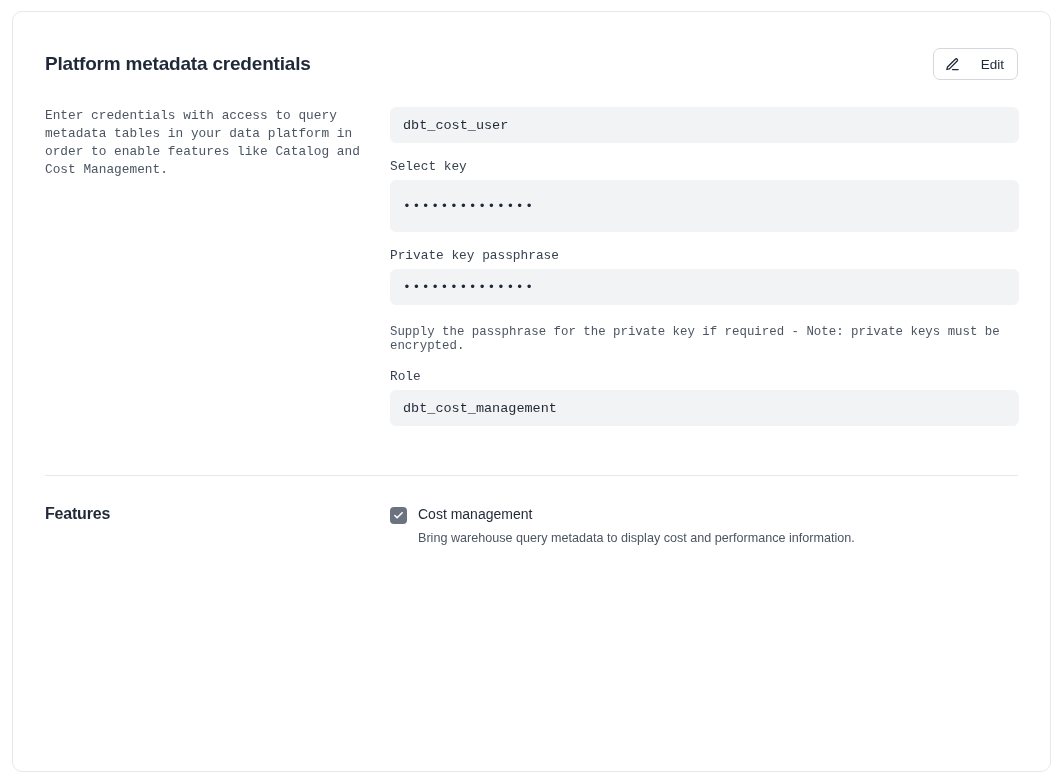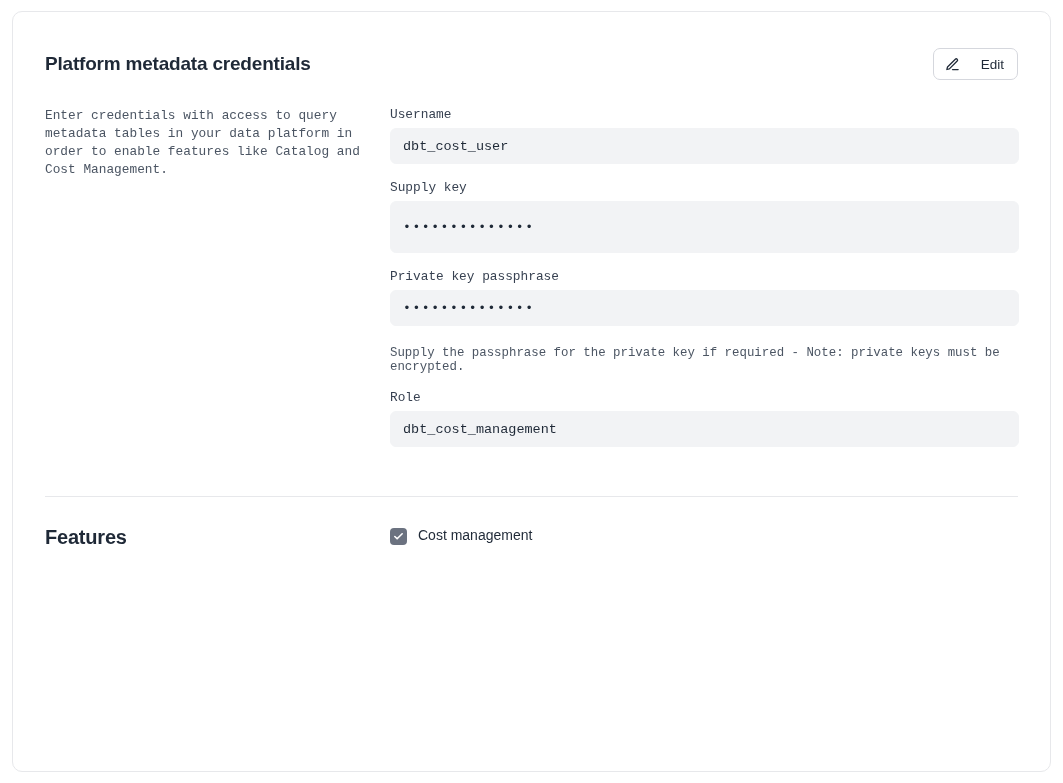--- a/index.html
+++ b/index.html
@@ -115,21 +115,21 @@
     height: 1px;
     background: #e7e8eb;
     margin: 33px 32px 0 32px;
   }
   
   .features-section {
     display: flex;
     padding: 29px 32px 0 32px;
   }
   .features-title {
-    font-size: 20px;
+    font-size: 16px;
     font-weight: 700;
     color: #1f2937;
     letter-spacing: -0.2px;
     margin-bottom: 8px;
   }
   .features-sub {
     font-size: 12.8px;
     color: #4b5563;
     line-height: 18px;
   }
@@ -179,26 +179,25 @@
     </div>
 
     <div class="section">
       <div class="section-left">
         <div class="section-desc">Enter credentials with access to query metadata tables in your data platform in order to enable features like Catalog and Cost Management.</div>
       </div>
       <div class="section-right">
 
 
         <div class="field">
-          <label class="field-label">Username</label>
           <div class="field-value">dbt_cost_user</div>
         </div>
 
         <div class="field">
-          <label class="field-label">Supply key</label>
+          <label class="field-label">Select key</label>
           <div class="field-value tall">
             <span class="dots">••••••••••••••</span>
           </div>
         </div>
 
         <div class="field">
           <label class="field-label">Private key passphrase</label>
           <div class="field-value">
             <span class="dots">••••••••••••••</span>
           </div>
@@ -222,19 +221,20 @@
       </div>
       <div class="section-right">
         <div class="feature-row">
           <span class="checkbox">
             <svg width="11" height="11" viewBox="0 0 24 24" fill="none" stroke="#ffffff" stroke-width="3.5" stroke-linecap="round" stroke-linejoin="round">
               <path d="M20 6 9 17l-5-5"></path>
             </svg>
           </span>
           <div class="feature-text">
             <div class="feature-label">Cost management</div>
+            <div class="feature-desc">Bring warehouse query metadata to display cost and performance information.</div>
           </div>
         </div>
       </div>
     </div>
 
   </div>
 </div>
 
 </body></html>

